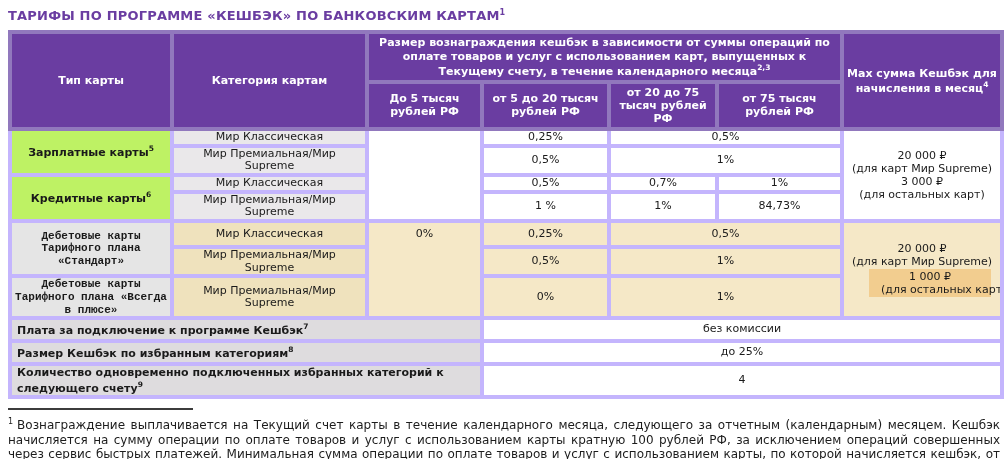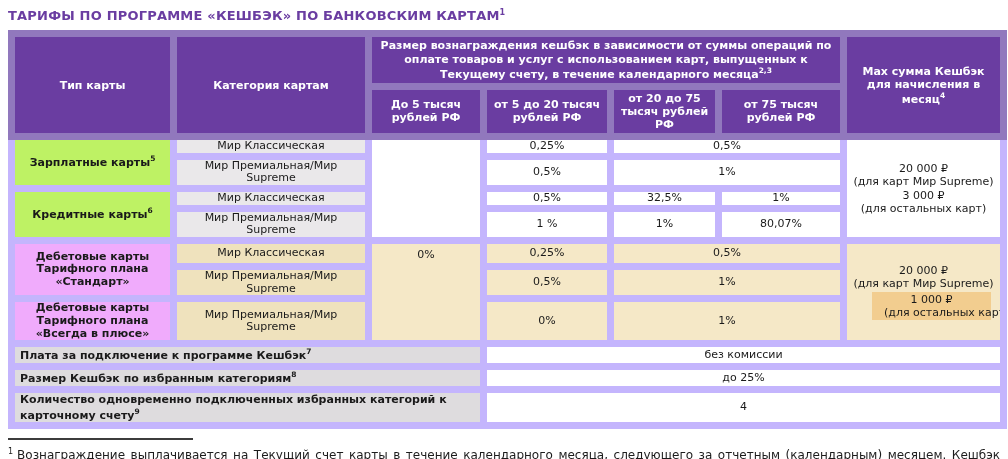--- a/index.html
+++ b/index.html
@@ -11,21 +11,21 @@
   .page { padding:6px 8px 0 8px; }
 
   .title {
     color:#6a3da1; font-weight:bold; font-size:13px;
     margin:2px 0 7px 0; letter-spacing:0.2px; white-space:nowrap;
   }
   .title sup { font-size:8px; }
 
   table.tariff { border-collapse:collapse; table-layout:fixed; width:992px; }
   .tariff td, .tariff th {
-    border:7px solid #c4b5fd; font-size:11px; text-align:center;
+    border:4px solid #c4b5fd; font-size:11px; text-align:center;
     vertical-align:middle; padding:0 3px; line-height:1.15; overflow:hidden;
   }
   .tariff thead th {
     background:#6a3da1; color:#ffffff; font-weight:bold;
     border-color:#9178bd; font-size:11px; line-height:1.2; padding:2px 3px;
   }
   .tariff thead tr.hA { height:42px; }
   .tariff thead tr.hB { height:27px; }
   .tariff thead sup { font-size:7.5px; }
 
@@ -34,21 +34,21 @@
   tr.r25 { height:25px; }
   tr.r40 { height:40px; }
   tr.r17 { height:23px; }
   tr.r33 { height:33px; }
 
   .b { font-weight:bold; }
   .b sup, .lbl sup { font-size:7.5px; }
 
   .bg-gray1 { background:#bef264; }
   .bg-gray2 { background:#eae8ea; }
-  .bg-tan   { background:#f0abfc; }
+  .bg-tan   { background:#e5e5e5;font-family:Liberation Mono, monospace; }
   .bg-beige { background:#efe2bd; }
   .bg-beigeL{ background:#f5e8c7; }
   .bg-grayrow { background:#dedcde; }
 
   td.zero { vertical-align:top; padding-top:5px; }
 
   td.maxcell { line-height:1.2; font-size:11px; }
   td.maxcell div { white-space:nowrap; }
   .hl { background:#f2cd8f; display:block; margin:1px 6px 0 22px; padding:1px 12px; }
 
@@ -107,28 +107,28 @@
       </tr>
       <tr class="r16">
         <td class="bg-gray2">Мир Премиальная/Мир Supreme</td>
         <td>0,5%</td>
         <td colspan="2">1%</td>
       </tr>
       <tr class="r16">
         <td rowspan="2" class="bg-gray1 b"><span>Кредитные карты</span><sup>6</sup></td>
         <td class="bg-gray2">Мир Классическая</td>
         <td>0,5%</td>
-        <td>32,5%</td>
+        <td>0,7%</td>
         <td>1%</td>
       </tr>
       <tr class="r16">
         <td class="bg-gray2">Мир Премиальная/Мир Supreme</td>
         <td>1 %</td>
         <td>1%</td>
-        <td>80,07%</td>
+        <td>84,73%</td>
       </tr>
       <tr class="r26">
         <td rowspan="2" class="bg-tan b">Дебетовые карты Тарифного плана «Стандарт»</td>
         <td class="bg-beige">Мир Классическая</td>
         <td rowspan="3" class="bg-beigeL zero">0%</td>
         <td class="bg-beigeL">0,25%</td>
         <td colspan="2" class="bg-beigeL">0,5%</td>
         <td rowspan="3" class="maxcell bg-beigeL">
           <div>20 000 ₽</div>
           <div>(для карт Мир Supreme)</div>
@@ -151,21 +151,21 @@
       </tr>
       <tr class="r17">
         <td colspan="3" class="bg-grayrow b lbl"><span>Плата за подключение к программе Кешбэк</span><sup>7</sup></td>
         <td colspan="4">без комиссии</td>
       </tr>
       <tr class="r17">
         <td colspan="3" class="bg-grayrow b lbl"><span>Размер Кешбэк по избранным категориям</span><sup>8</sup></td>
         <td colspan="4">до 25%</td>
       </tr>
       <tr class="r33">
-        <td colspan="3" class="bg-grayrow b lbl"><span>Количество одновременно подключенных избранных категорий к карточному счету</span><sup>9</sup></td>
+        <td colspan="3" class="bg-grayrow b lbl"><span>Количество одновременно подключенных избранных категорий к следующего счету</span><sup>9</sup></td>
         <td colspan="4">4</td>
       </tr>
     </tbody>
   </table>
 
   <div class="fn-sep"></div>
 
   <div class="footnotes">
     <p><sup>1</sup><span>Вознаграждение выплачивается на Текущий счет карты в течение календарного месяца, следующего за отчетным (календарным) месяцем. Кешбэк начисляется на сумму операции по оплате товаров и услуг с использованием карты кратную 100 рублей РФ, за исключением операций совершенных через сервис быстрых платежей. Минимальная сумма операции по оплате товаров и услуг с использованием карты, по которой начисляется кешбэк, от 100 рублей РФ. Максимальная сумма операции по оплате товаров и услуг с использованием карты, по которой начисляется кешбэк, не ограничена. Особенности начисления вознаграждений по программе «Кешбэк» указаны в Правилах участия в программе «Кешбэк» по банковским картам, выпущенным АО АКБ «НОВИКОМБАНК» Приложение № 12 к Договору банковского обслуживания физических лиц в АО АКБ «НОВИКОМБАНК», далее - Правила)</span></p>
 

